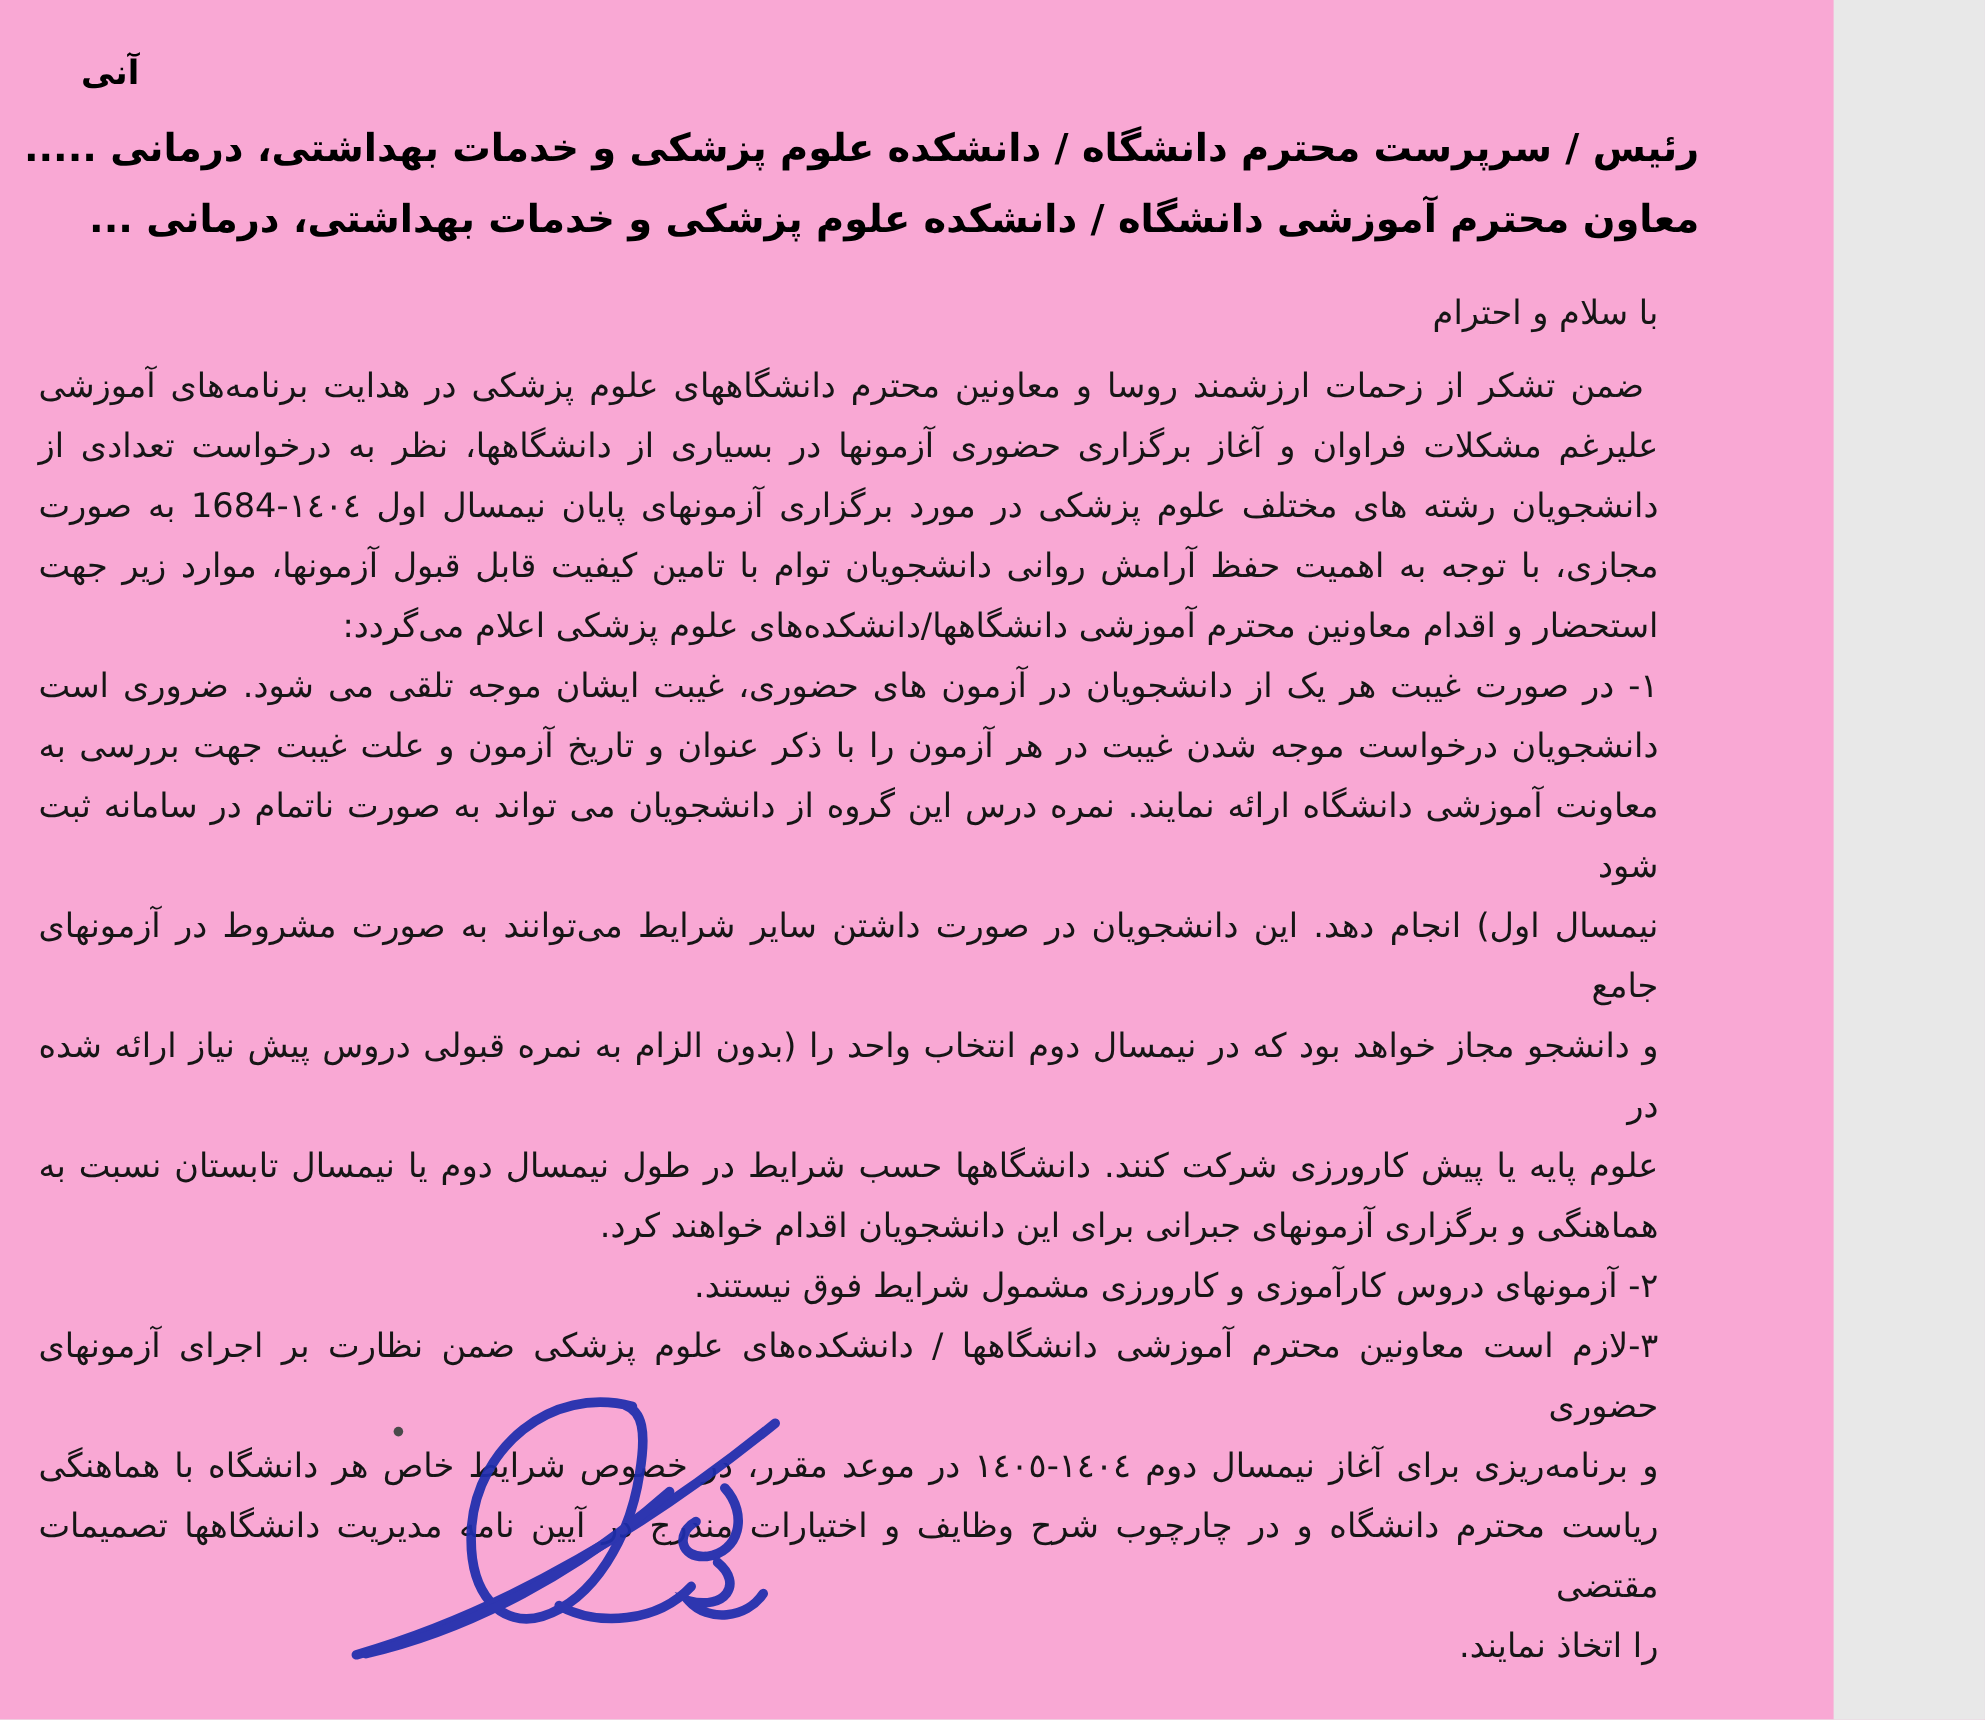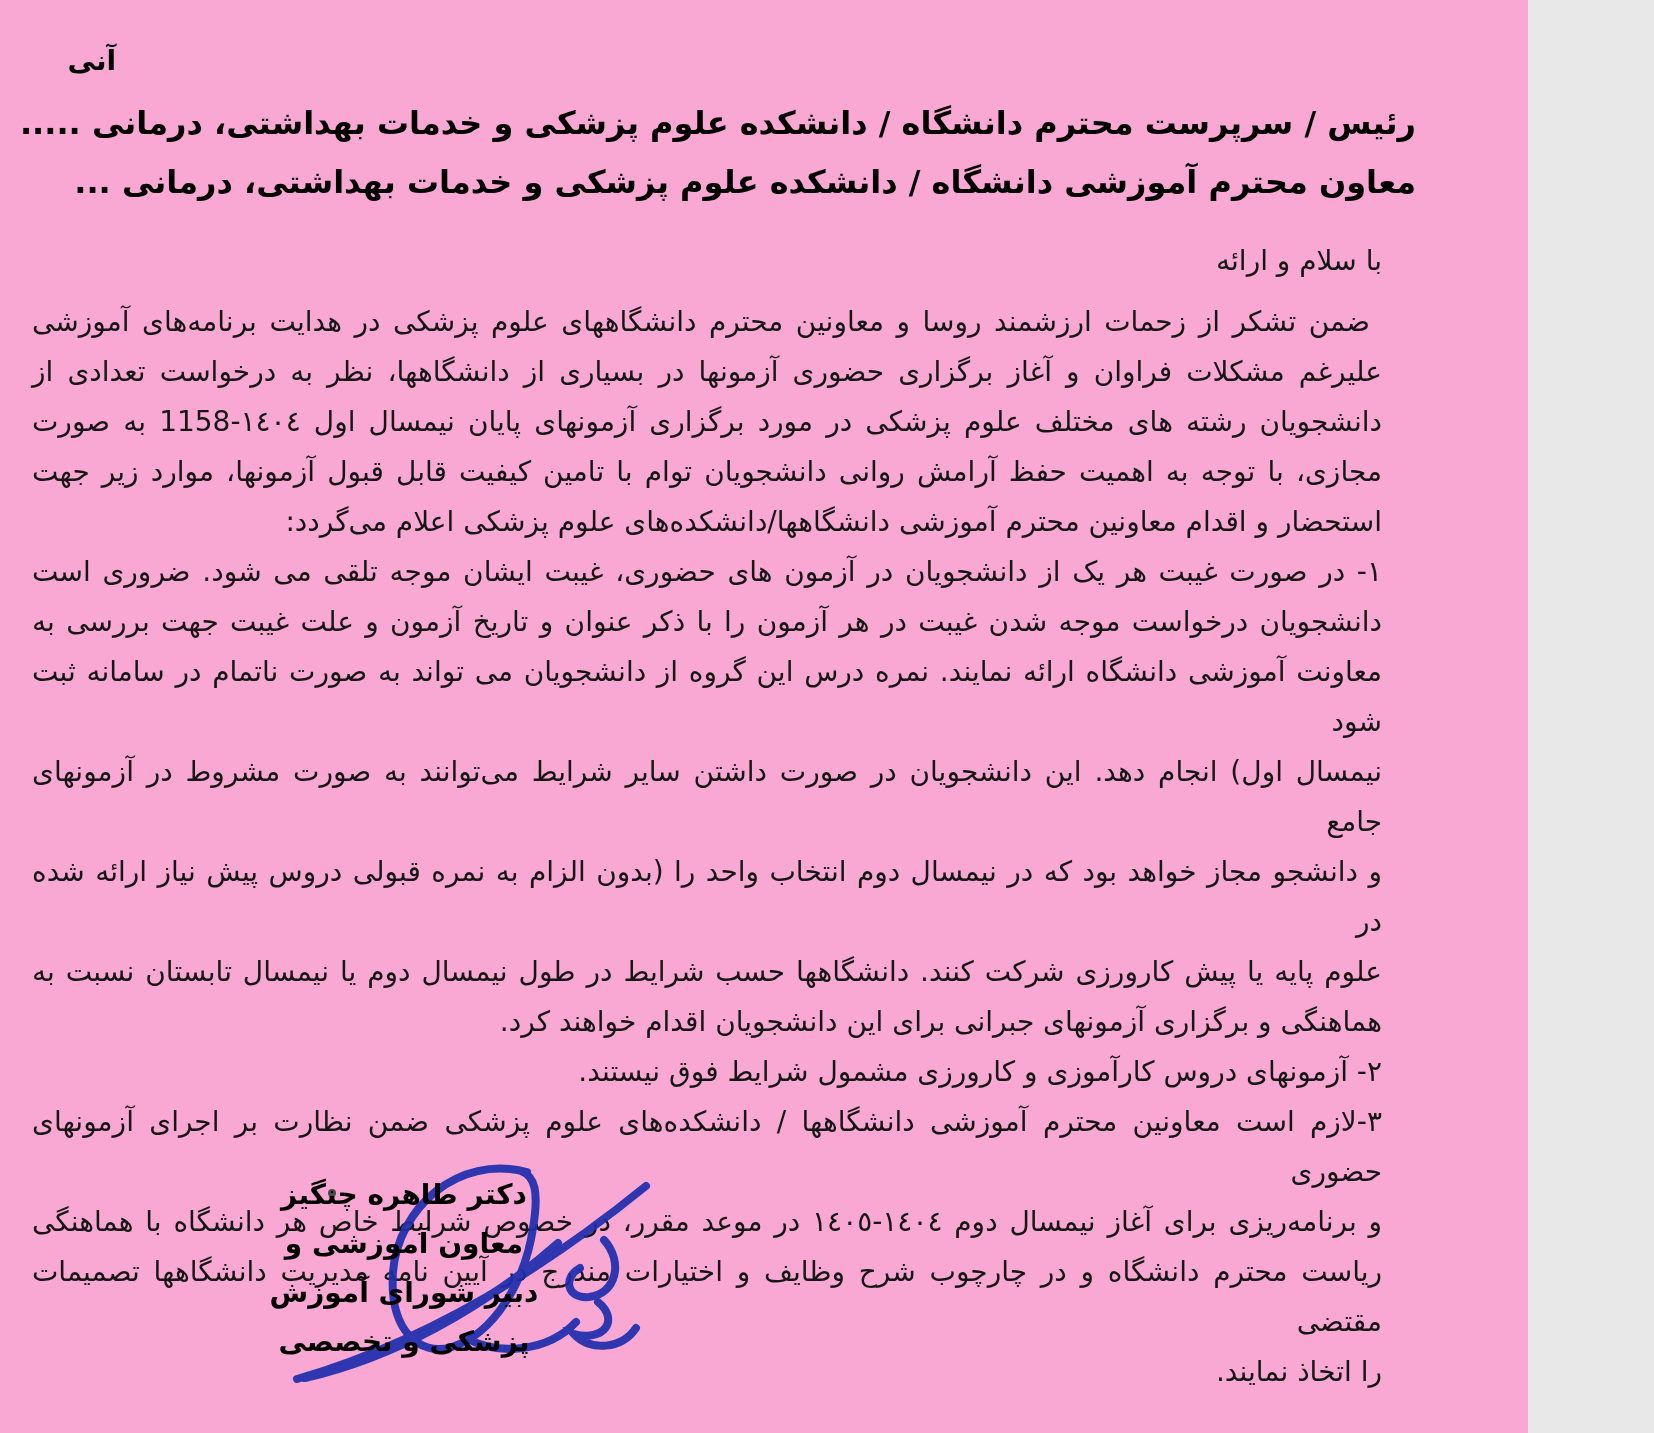--- a/index.html
+++ b/index.html
@@ -69,26 +69,26 @@
 
 <div class="page">
 
   <div class="priority">آنی</div>
 
   <div class="recipients">
     <div>رئیس / سرپرست محترم دانشگاه / دانشکده علوم پزشکی و خدمات بهداشتی، درمانی .....</div>
     <div>معاون محترم آموزشی دانشگاه / دانشکده علوم پزشکی و خدمات بهداشتی، درمانی ...</div>
   </div>
 
-  <div class="greeting">با سلام و ارائه</div>
+  <div class="greeting">با سلام و احترام</div>
 
   <div class="bodyblock">
     <div class="bline indent">ضمن تشکر از زحمات ارزشمند روسا و معاونین محترم دانشگاههای علوم پزشکی در هدایت برنامه‌های آموزشی</div>
     <div class="bline">علیرغم مشکلات فراوان و آغاز برگزاری حضوری آزمونها در بسیاری از دانشگاهها، نظر به درخواست تعدادی از</div>
-    <div class="bline">دانشجویان رشته های مختلف علوم پزشکی در مورد برگزاری آزمونهای پایان نیمسال اول ١٤٠٤-1158 به صورت</div>
+    <div class="bline">دانشجویان رشته های مختلف علوم پزشکی در مورد برگزاری آزمونهای پایان نیمسال اول ١٤٠٤-1684 به صورت</div>
     <div class="bline">مجازی، با توجه به اهمیت حفظ آرامش روانی دانشجویان توام با تامین کیفیت قابل قبول آزمونها، موارد زیر جهت</div>
     <div class="bline pline">استحضار و اقدام معاونین محترم آموزشی دانشگاهها/دانشکده‌های علوم پزشکی اعلام می‌گردد:</div>
     <div class="bline">١- در صورت غیبت هر یک از دانشجویان در آزمون های حضوری، غیبت ایشان موجه تلقی می شود. ضروری است</div>
     <div class="bline">دانشجویان درخواست موجه شدن غیبت در هر آزمون را با ذکر عنوان و تاریخ آزمون و علت غیبت جهت بررسی به</div>
     <div class="bline">معاونت آموزشی دانشگاه ارائه نمایند. نمره درس این گروه از دانشجویان می تواند به صورت ناتمام در سامانه ثبت شود</div>
     <div class="bline">نیمسال اول) انجام دهد. این دانشجویان در صورت داشتن سایر شرایط می‌توانند به صورت مشروط در آزمونهای جامع</div>
     <div class="bline">و دانشجو مجاز خواهد بود که در نیمسال دوم انتخاب واحد را (بدون الزام به نمره قبولی دروس پیش نیاز ارائه شده در</div>
     <div class="bline">علوم پایه یا پیش کارورزی شرکت کنند. دانشگاهها حسب شرایط در طول نیمسال دوم یا نیمسال تابستان نسبت به</div>
     <div class="bline pline">هماهنگی و برگزاری آزمونهای جبرانی برای این دانشجویان اقدام خواهند کرد.</div>
     <div class="bline pline">٢- آزمونهای دروس کارآموزی و کارورزی مشمول شرایط فوق نیستند.</div>
@@ -107,19 +107,14 @@
       <path d="M 558 1243 C 482 1310 392 1358 305 1378"></path>
 
       <path d="M 604 1240 C 624 1262 616 1294 589 1297 C 566 1299 563 1277 580 1268"></path>
       <path d="M 598 1302 C 620 1320 604 1342 574 1334 C 590 1352 622 1349 636 1328"></path>
 
       <path d="M 466 1338 C 498 1356 548 1352 576 1322"></path>
     </g>
     <circle cx="332" cy="1193" r="4" fill="#4a4a4a"></circle>
   </svg>
 
-  <div class="sigblock">
-    <div>دکتر طاهره چنگیز</div>
-    <div>معاون آموزشی و</div>
-    <div>دبیر شورای آموزش پزشکی و تخصصی</div>
-  </div>
 
 </div>
 
 </body></html>

